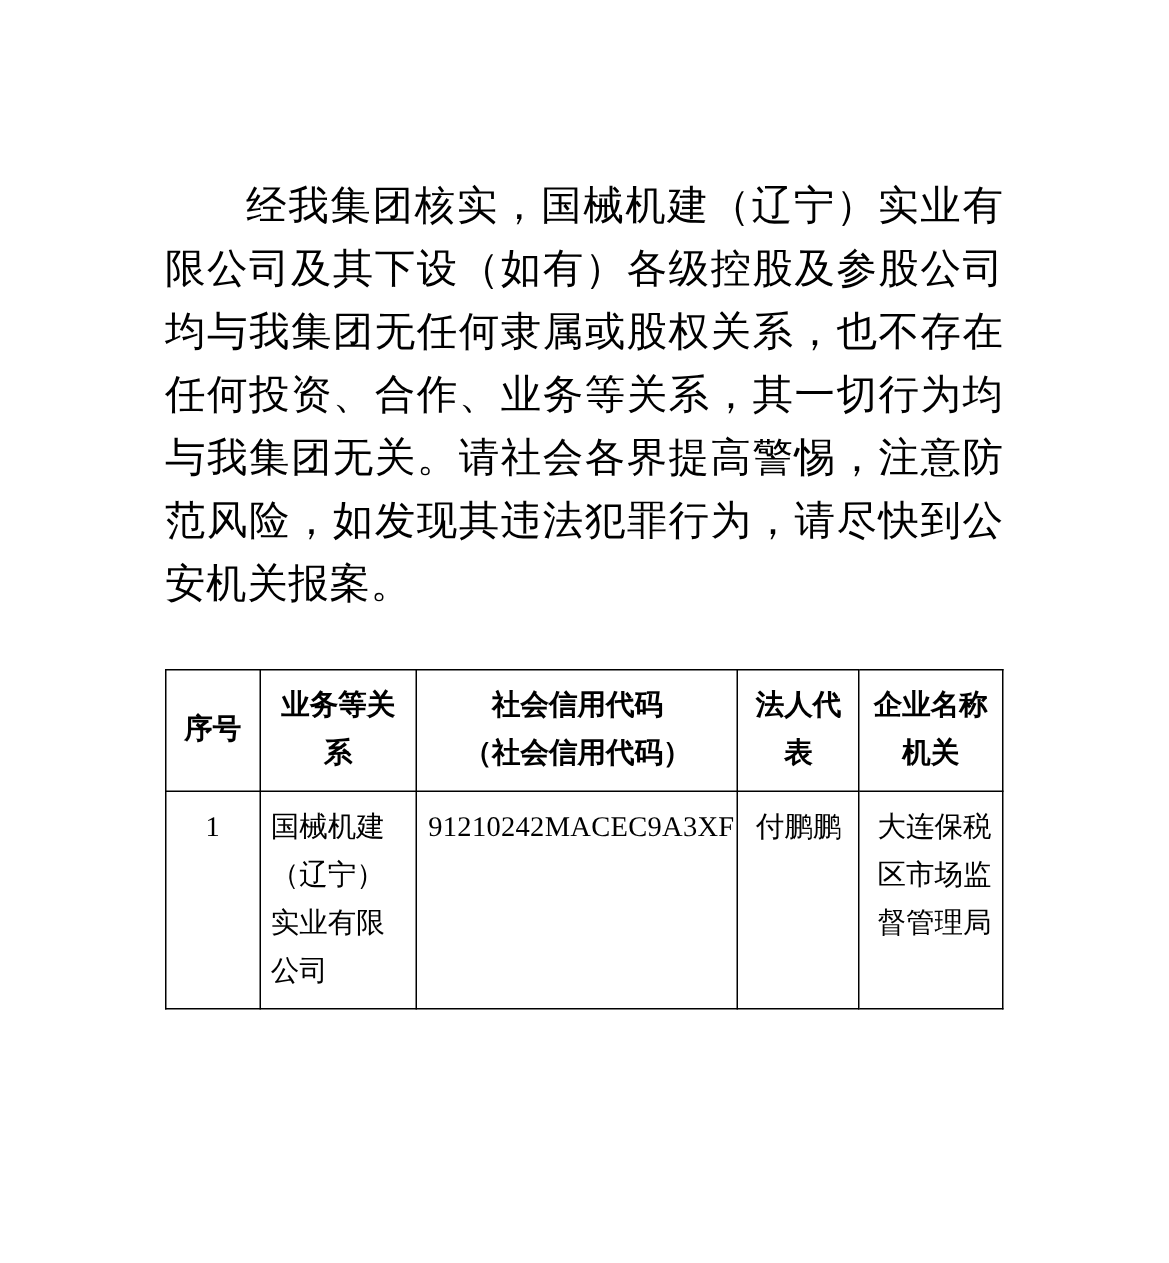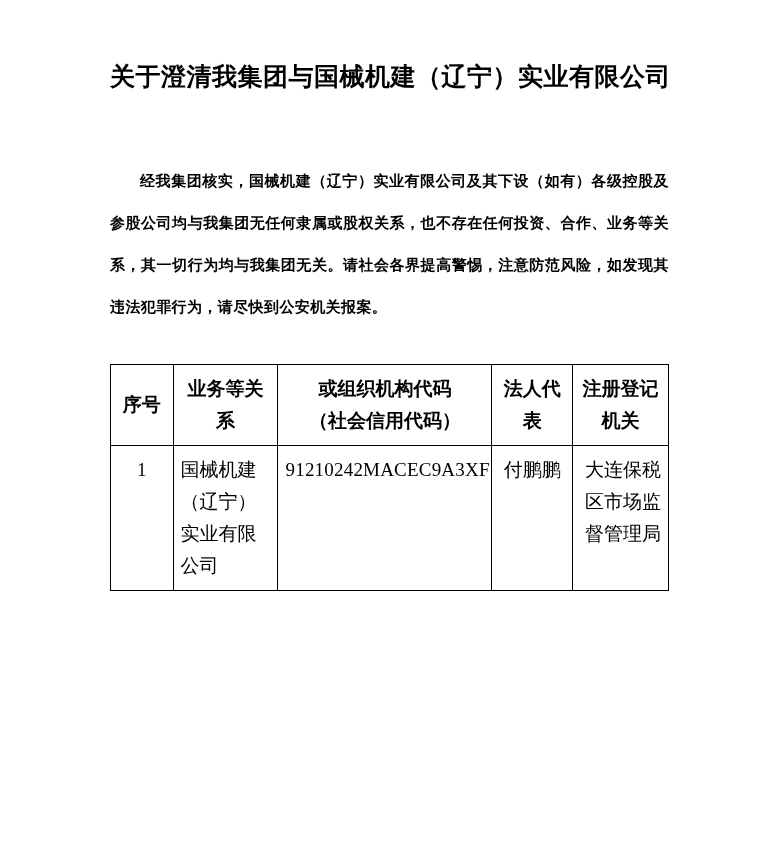--- a/index.html
+++ b/index.html
@@ -32,26 +32,25 @@
     letter-spacing: 0.5px;
     font-family: "Liberation Sans", "DejaVu Sans", sans-serif;
   }
   .doc-title .line {
     display: block;
     white-space: nowrap;
   }
   .body-text {
     margin: 0;
     padding-top: 62px;
-    font-size: 15px;
+    font-size: 27px;
     line-height: 42px;
     text-align: justify;
     text-indent: 2em;
     letter-spacing: 0.4px;
-    font-weight: bold;
   }
   .table-wrap {
     padding-top: 36px;
   }
   table.info-table {
     border-collapse: collapse;
     width: 100%;
     table-layout: fixed;
   }
   table.info-table th,
@@ -97,21 +96,20 @@
   .th-inner {
     display: block;
   }
 </style>
 </head>
 <body>
 
 <div class="page">
 
   <h1 class="doc-title">
-    <span class="line">关于澄清我集团与国械机建（辽宁）实业有限公司</span>
   </h1>
 
   <p class="body-text">经我集团核实，国械机建（辽宁）实业有限公司及其下设（如有）各级控股及参股公司均与我集团无任何隶属或股权关系，也不存在任何投资、合作、业务等关系，其一切行为均与我集团无关。请社会各界提高警惕，注意防范风险，如发现其违法犯罪行为，请尽快到公安机关报案。</p>
 
   <div class="table-wrap">
     <table class="info-table">
       <colgroup>
         <col class="col-no">
         <col class="col-name">
         <col class="col-code">
@@ -120,29 +118,29 @@
       </colgroup>
       <thead>
         <tr>
           <th>
             <span class="th-inner">序号</span>
           </th>
           <th>
             <span class="th-inner">业务等关系</span>
           </th>
           <th>
-            <span class="th-inner">或组织机构代码</span>
+            <span class="th-inner">社会信用代码</span>
             <span class="th-inner">（社会信用代码）</span>
           </th>
           <th>
             <span class="th-inner">法人代</span>
             <span class="th-inner">表</span>
           </th>
           <th>
-            <span class="th-inner">注册登记</span>
+            <span class="th-inner">企业名称</span>
             <span class="th-inner">机关</span>
           </th>
         </tr>
       </thead>
       <tbody>
         <tr>
           <td class="cell-no">1</td>
           <td class="cell-name">国械机建（辽宁）实业有限公司</td>
           <td class="cell-code">91210242MACEC9A3XF</td>
           <td class="cell-rep">付鹏鹏</td>

